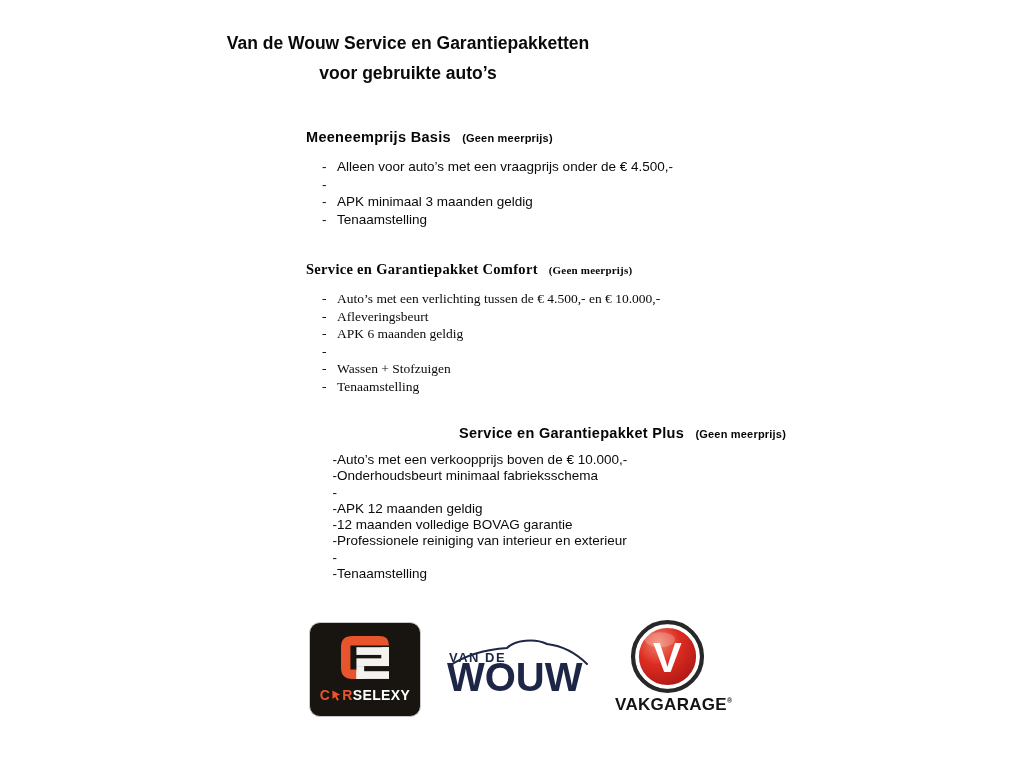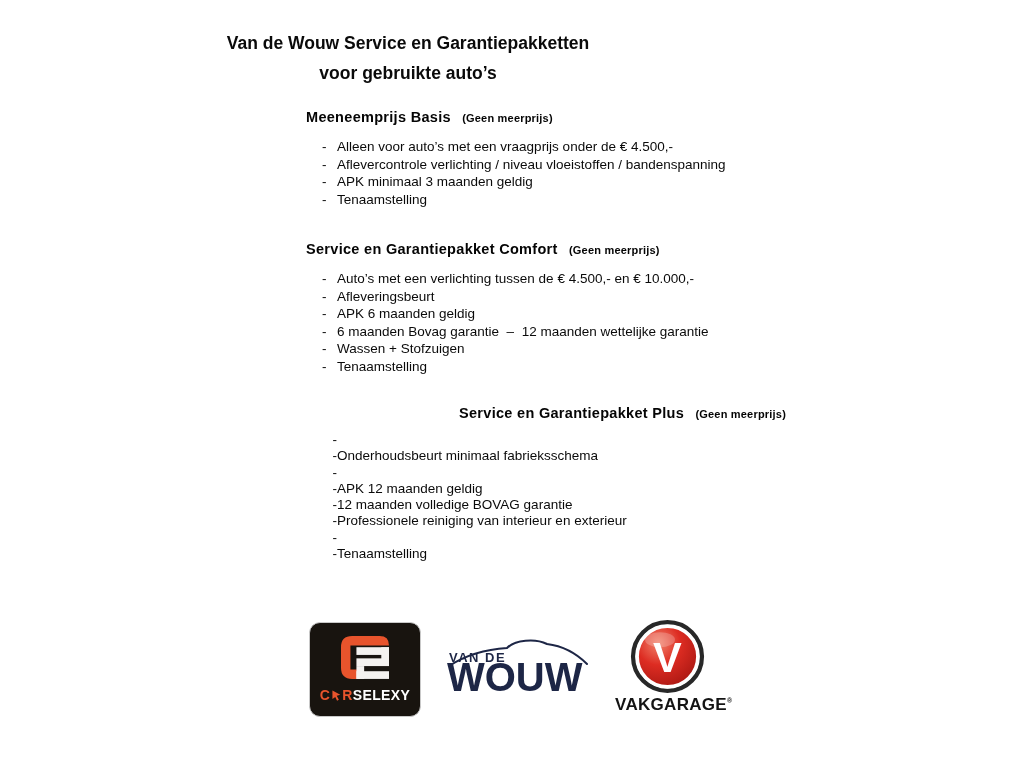--- a/index.html
+++ b/index.html
@@ -9,23 +9,23 @@
     font-family:"Liberation Sans", sans-serif; color:#000; overflow:hidden;
   }
 
   
   .title {
     position:absolute; top:28px; left:0; width:816px; text-align:center;
     font-weight:bold; font-size:17.5px; line-height:30px; color:#0a0a0a;
   }
 
   
-  .pkg { position:absolute; left:306px; width:480px; }
+  .pkg { position:absolute; left:306px; width:480px;margin-top:20px; }
   .sec0 { top:109px; }
-  .sec1 { top:241px; }
+  .sec1 { top:241px;font-family:Liberation Serif, serif; }
   .sec2 { top:405px;text-align:right; }
   .pkg-h { font-size:14.5px; font-weight:bold; letter-spacing:0.3px; color:#050505; line-height:16px; }
   .h-note { font-size:11px; margin-left:7px; letter-spacing:0.2px; }
   .blist { list-style:none; margin-top:12px; }
   .sec2 .blist { margin-top:10px; }
   .blist li { display:flex; padding-left:16px; font-size:13.5px; line-height:17.6px; color:#0a0a0a; }
   .sec2 .blist li { line-height:16.3px; }
   .dash { flex:0 0 15px; }
   .btext { white-space:pre-wrap; }
 
@@ -65,21 +65,20 @@
       <span class="h-main">Meeneemprijs Basis</span>
       <span class="h-note">(Geen meerprijs)</span>
     </h2>
     <ul class="blist">
         <li>
           <span class="dash">-</span>
           <span class="btext">Alleen voor auto’s met een vraagprijs onder de € 4.500,-</span>
         </li>
         <li>
           <span class="dash">-</span>
-          <span class="btext">Aflevercontrole verlichting / niveau vloeistoffen / bandenspanning</span>
         </li>
         <li>
           <span class="dash">-</span>
           <span class="btext">APK minimaal 3 maanden geldig</span>
         </li>
         <li>
           <span class="dash">-</span>
           <span class="btext">Tenaamstelling</span>
         </li>
       </ul>
@@ -98,41 +97,41 @@
         <li>
           <span class="dash">-</span>
           <span class="btext">Afleveringsbeurt</span>
         </li>
         <li>
           <span class="dash">-</span>
           <span class="btext">APK 6 maanden geldig</span>
         </li>
         <li>
           <span class="dash">-</span>
-          <span class="btext">6 maanden Bovag garantie  –  12 maanden wettelijke garantie</span>
         </li>
         <li>
           <span class="dash">-</span>
           <span class="btext">Wassen + Stofzuigen</span>
         </li>
         <li>
           <span class="dash">-</span>
           <span class="btext">Tenaamstelling</span>
         </li>
       </ul>
   </section>
 
   <section class="pkg sec2">
     <h2 class="pkg-h">
       <span class="h-main">Service en Garantiepakket Plus</span>
       <span class="h-note">(Geen meerprijs)</span>
     </h2>
     <ul class="blist">
         <li>
           <span class="dash">-</span>
+          <span class="btext">Auto’s met een verkoopprijs boven de € 10.000,-</span>
         </li>
         <li>
           <span class="dash">-</span>
           <span class="btext">Onderhoudsbeurt minimaal fabrieksschema</span>
         </li>
         <li>
           <span class="dash">-</span>
         </li>
         <li>
           <span class="dash">-</span>

